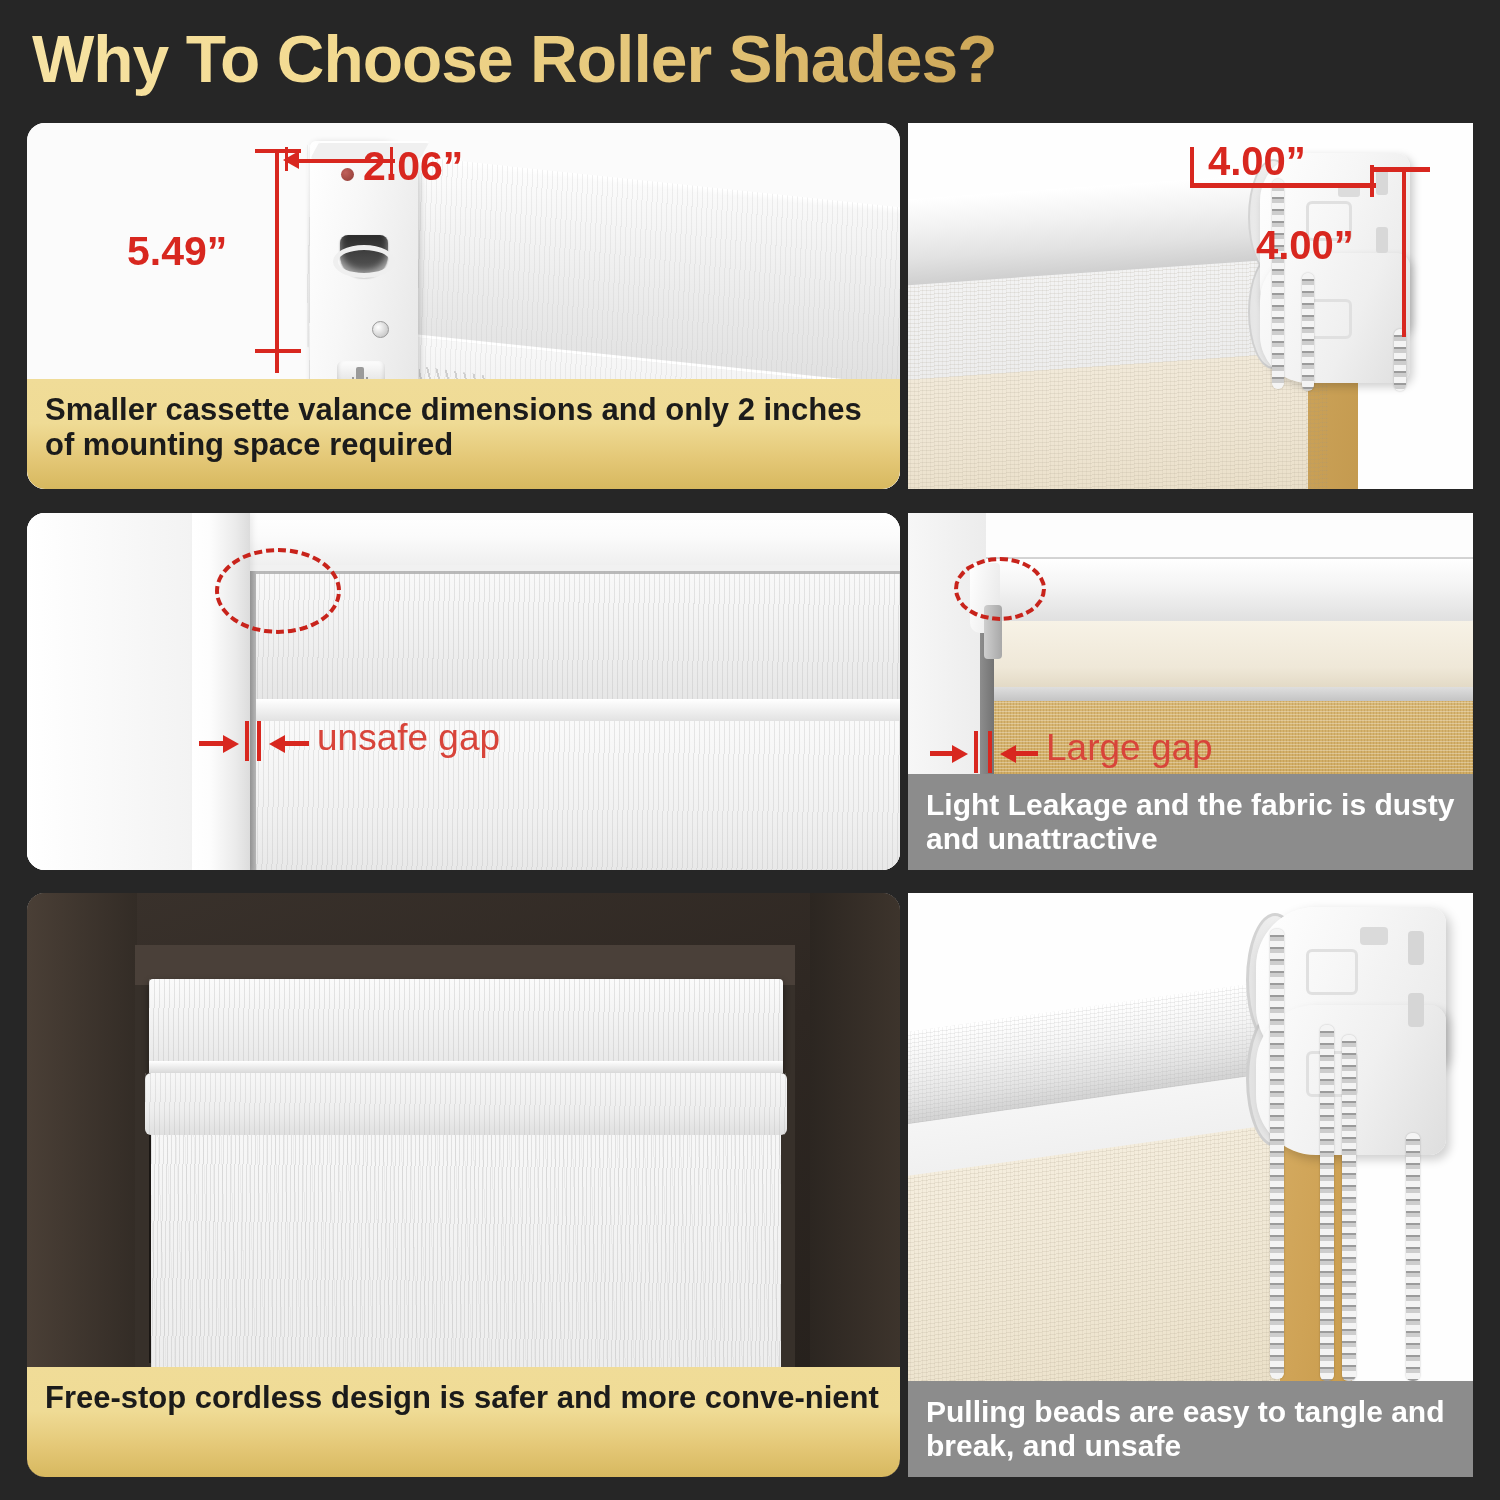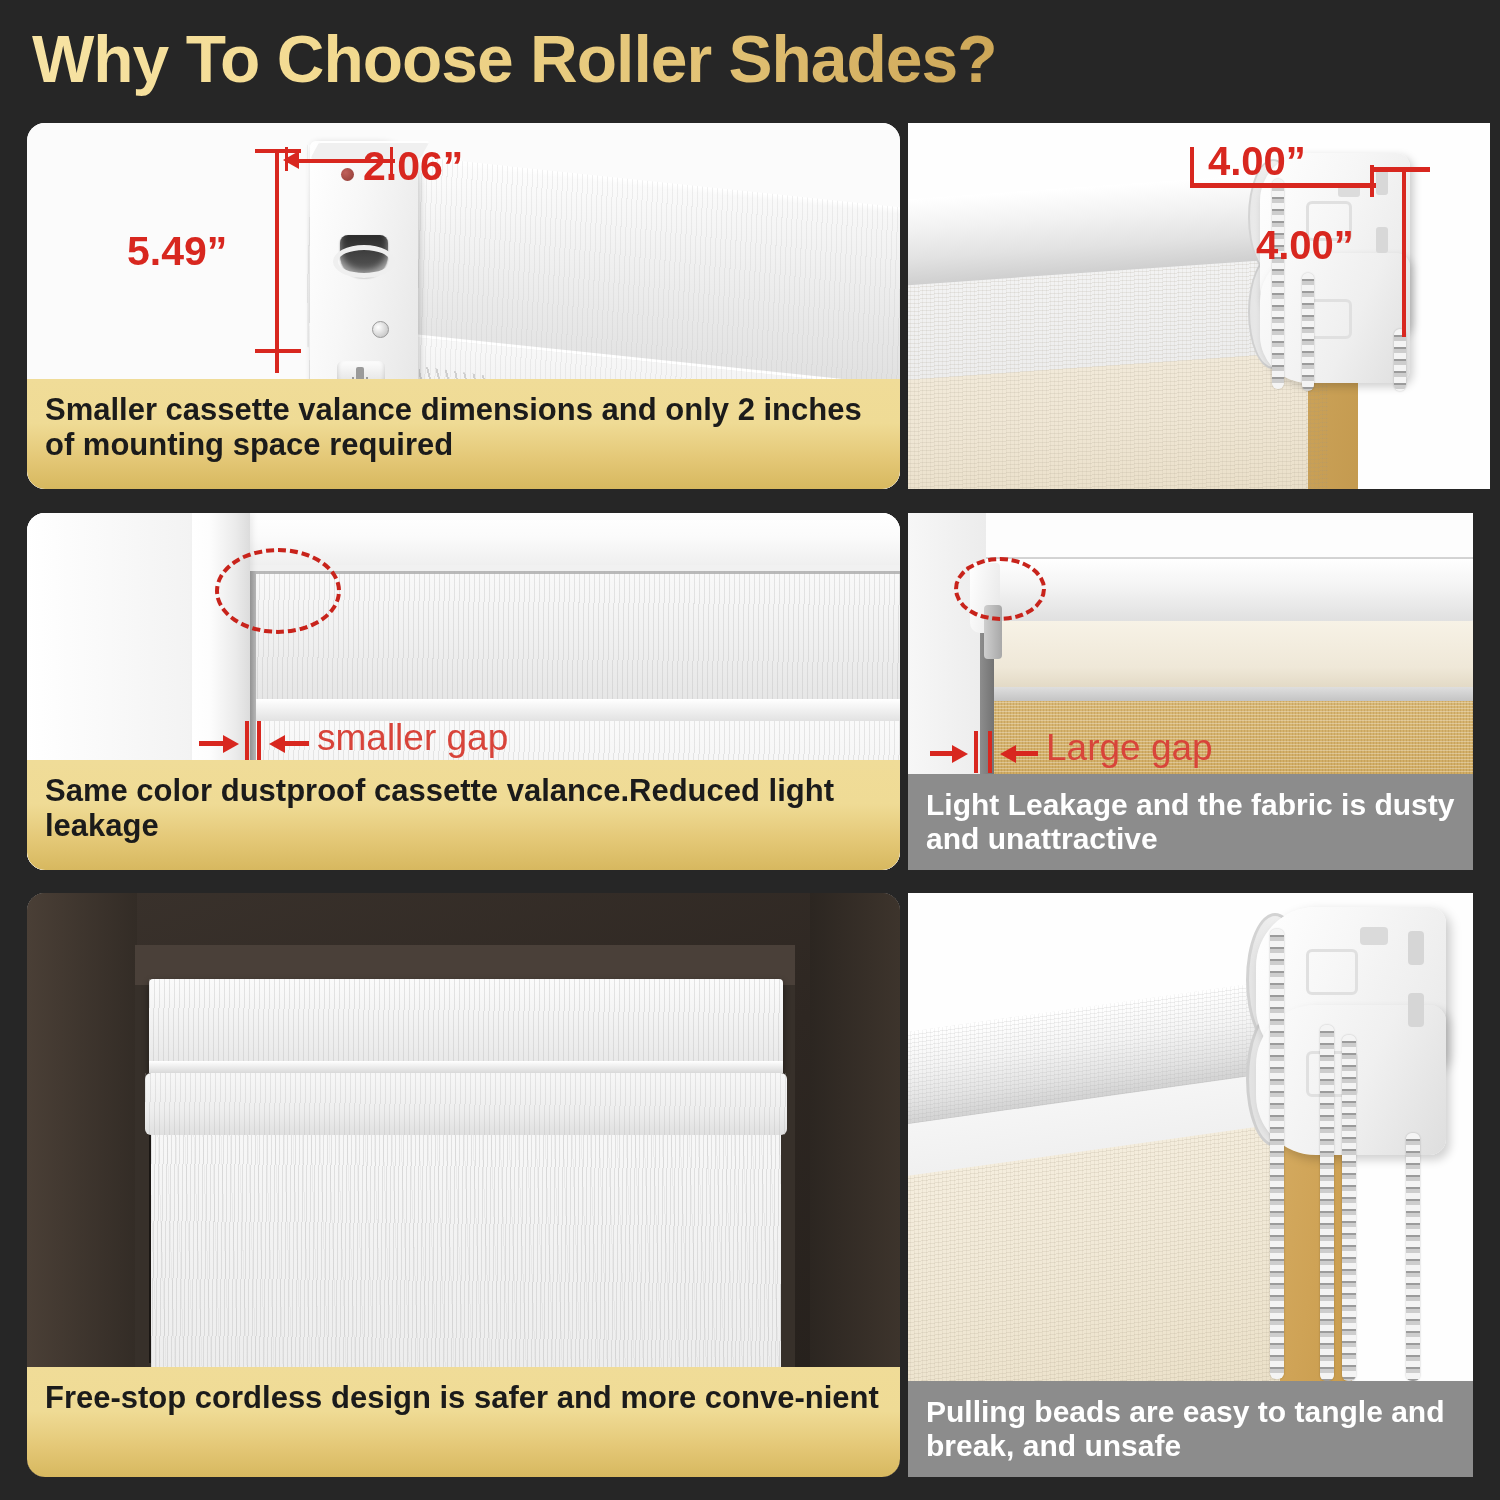--- a/index.html
+++ b/index.html
@@ -21,21 +21,21 @@
     color:transparent;-webkit-text-fill-color:transparent;
     text-shadow:none;
   }
 
   
   .panel{position:absolute;overflow:hidden;background:#fff;}
   .panel.left{border-radius:18px;}
   .panel.right{border-radius:0;}
 
   .p-tl{left:27px;  top:123px;  width:873px; height:366px;}
-  .p-tr{left:908px; top:123px;  width:565px; height:366px;padding-left:17px;}
+  .p-tr{left:908px; top:123px;  width:565px; height:366px;}
   .p-ml{left:27px;  top:513px;  width:873px; height:357px;}
   .p-mr{left:908px; top:513px;  width:565px; height:357px;}
   .p-bl{left:27px;  top:893px;  width:873px; height:584px;}
   .p-br{left:908px; top:893px;  width:565px; height:584px;}
 
   .art{position:absolute;inset:0;}
 
   
   .cap{
     position:absolute;left:0;right:0;bottom:0;
@@ -355,23 +355,22 @@
   </div>
 
   <div class="reddash" style="left:188px;top:35px;width:118px;height:78px;"></div>
 
   <div class="arr right" style="left:196px;top:222px;"></div>
   <div class="dimline" style="left:172px;top:228px;width:26px;height:5px;"></div>
   <div class="dimline" style="left:218px;top:208px;width:4px;height:40px;"></div>
   <div class="dimline" style="left:230px;top:208px;width:4px;height:40px;"></div>
   <div class="arr left" style="left:242px;top:222px;"></div>
   <div class="dimline" style="left:256px;top:228px;width:26px;height:5px;"></div>
-  <div class="gaplabel" style="left:290px;top:204px;font-size:37px;">smaller gap</div>
-
-  <div class="cap gold">Same color dustproof cassette valance.Reduced light leakage</div>
+  <div class="gaplabel" style="left:290px;top:204px;font-size:37px;">unsafe gap</div>
+
 </div>
 
 <div class="panel right p-mr">
   <div class="art">
     <div class="mr-bg"></div>
     <div class="mr-top"></div>
     <div class="mr-wall"></div>
     <div class="mr-tubeTop"></div>
     <div class="mr-tube"></div>
     <div class="mr-band"></div>

